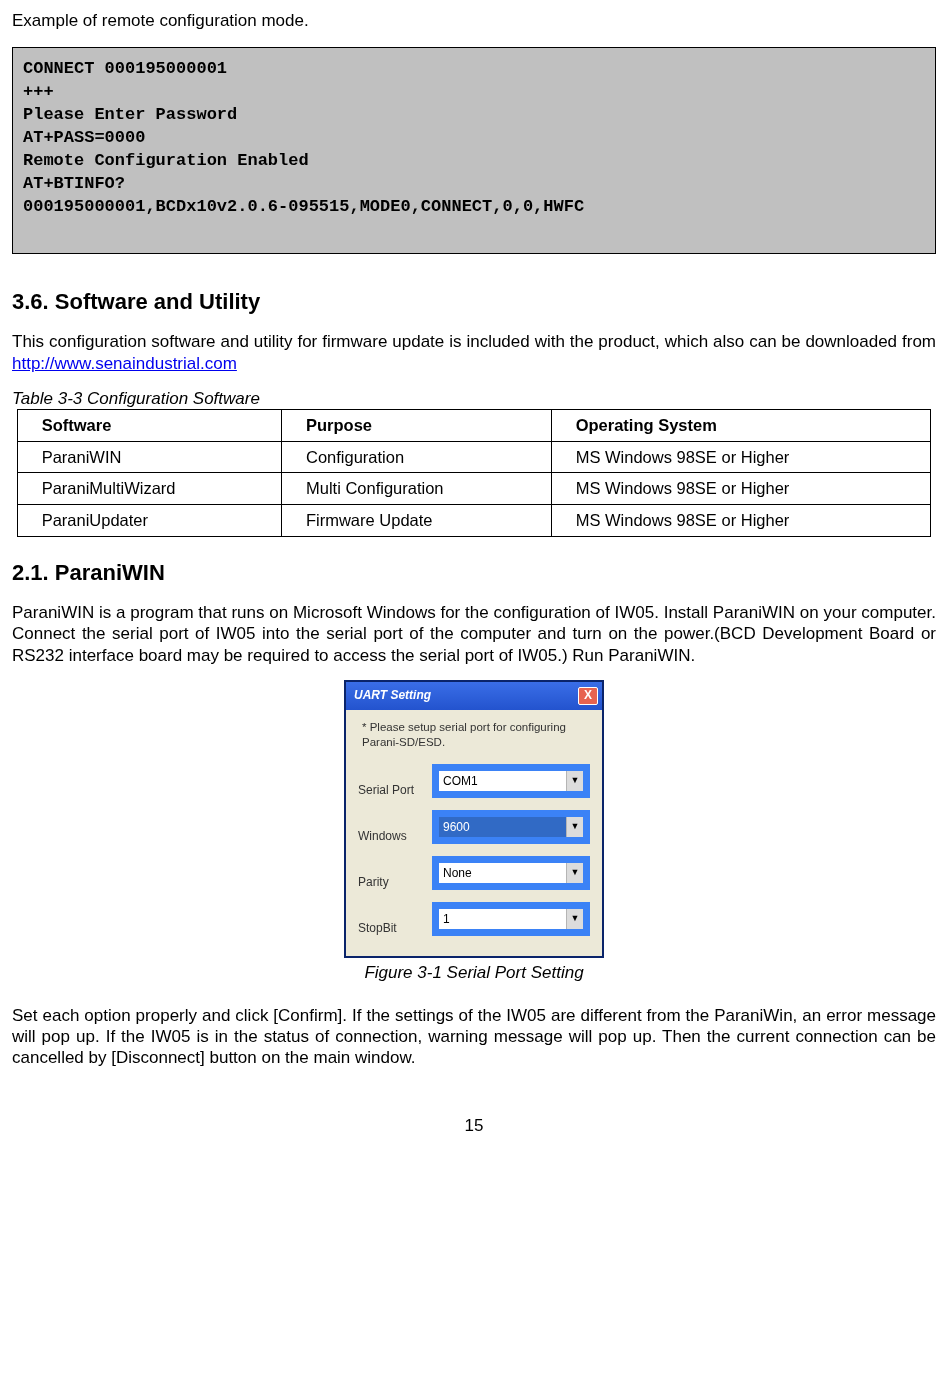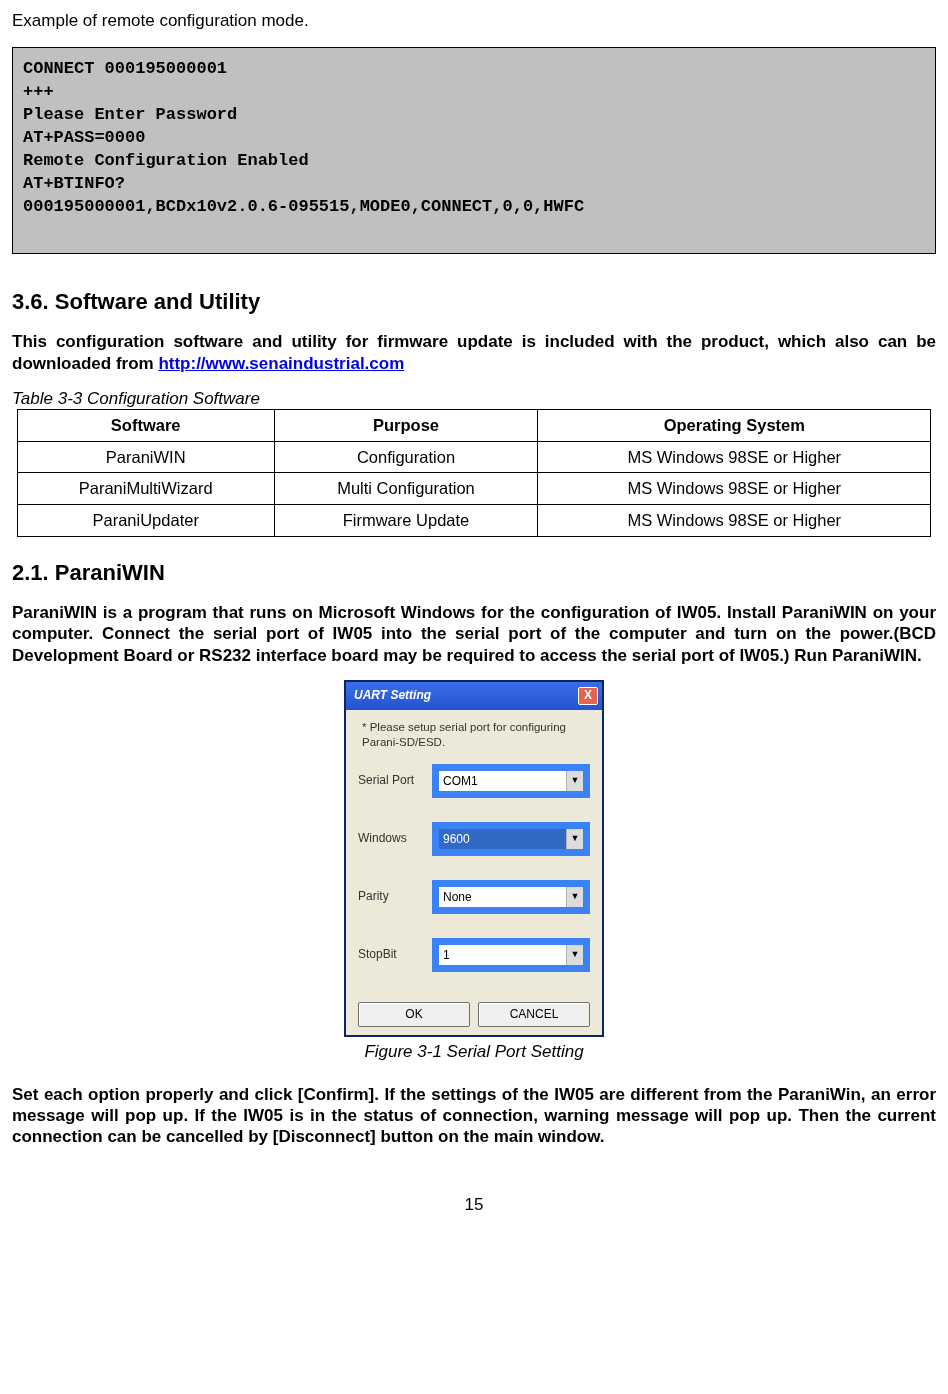--- a/index.html
+++ b/index.html
@@ -26,21 +26,20 @@
     white-space: pre-wrap;
   }
   h2 {
     font-size: 22px;
     font-weight: bold;
     margin: 0 0 16px 0;
   }
   .para {
     text-align: justify;
     margin-bottom: 14px;
-    font-weight: bold;
   }
   a.link {
     color: #0000ee;
     text-decoration: underline;
   }
   .table-caption {
     text-align: left;
     font-style: italic;
     margin: 4px 0 0 0;
   }
@@ -49,22 +48,22 @@
     font-style: italic;
     margin-top: 4px;
   }
   table.cfg {
     border-collapse: collapse;
     width: 99%;
     margin: 0 auto 22px auto;
   }
   table.cfg th, table.cfg td {
     border: 1px solid #000;
-    padding: 5px 8px;
-    text-align: center;
+    padding: 5px 24px;
+    text-align: left;
     font-size: 16.5px;
   }
   table.cfg th {
     font-weight: bold;
   }
 
   
   .dialog-wrap {
     text-align: center;
     margin: 8px 0 0 0;
@@ -108,22 +107,22 @@
   }
   .hint {
     color: #333;
     font-size: 11.5px;
     line-height: 1.3;
     margin-bottom: 14px;
     padding-left: 4px;
   }
   .row {
     display: flex;
-    align-items: center;
-    margin-bottom: 24px;
+    align-items: flex-end;
+    margin-bottom: 12px;
   }
   .row label {
     width: 74px;
     color: #333;
     font-size: 12px;
   }
   .combo {
     flex: 1;
     display: flex;
     border: 7px solid #3b82f6;
@@ -257,24 +256,20 @@
       </div>
 
       <div class="row">
         <label>StopBit</label>
         <div class="combo">
           <span class="val">1</span>
           <span class="arrow">▼</span>
         </div>
       </div>
 
-      <div class="btnrow">
-        <div class="winbtn">OK</div>
-        <div class="winbtn">CANCEL</div>
-      </div>
     </div>
   </div>
   <div class="fig-caption">Figure 3-1 Serial Port Setting</div>
 </div>
 
 <div style="height:22px"></div>
 
 <div class="para">Set each option properly and click [Confirm]. If the settings of the IW05 are different from the ParaniWin, an error message will pop up. If the IW05 is in the status of connection, warning message will pop up. Then the current connection can be cancelled by [Disconnect] button on the main window.</div>
 
 <div class="page-num">15</div>

